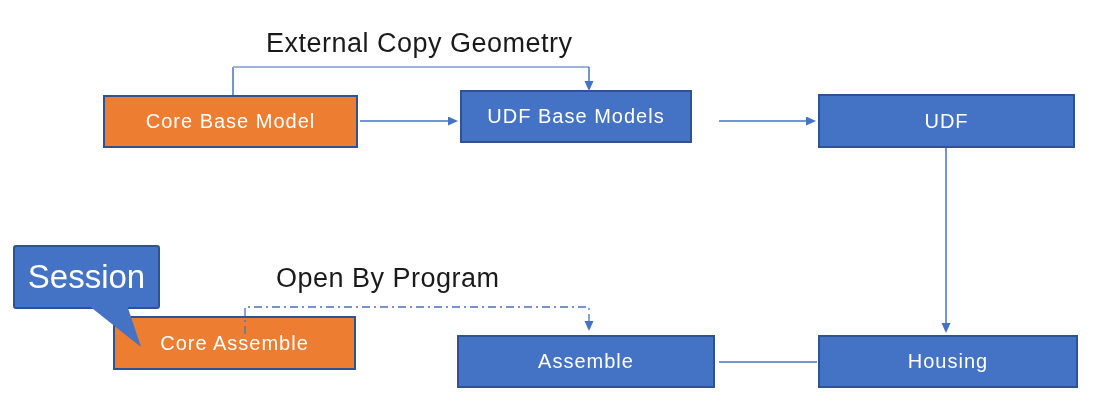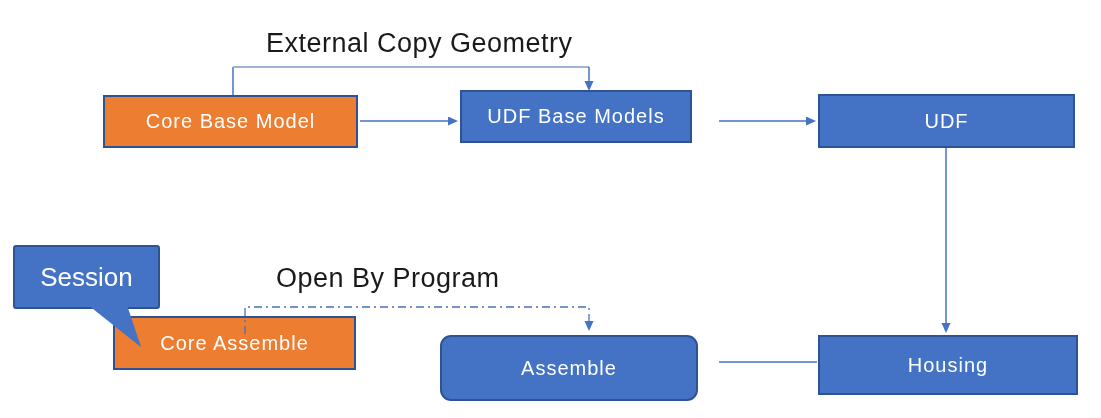--- a/index.html
+++ b/index.html
@@ -28,22 +28,22 @@
     letter-spacing: 1px;
     white-space: nowrap;
   }
   .node.orange { background: var(--orange-fill, #ED7D31); }
   .node.blue   { background: var(--blue-fill, #4472C4); }
 
   .node.core-base-model { left: 103px; top: 95px;  width: 255px; height: 53px; }
   .node.udf-base-models { left: 460px; top: 90px;  width: 232px; height: 53px; }
   .node.udf             { left: 818px; top: 94px;  width: 257px; height: 54px; }
   .node.core-assemble   { left: 113px; top: 316px; width: 243px; height: 54px; }
-  .node.assemble        { left: 440px; top: 335px; width: 258px; height: 66px; border-radius: 11px; }
-  .node.housing         { left: 818px; top: 335px; width: 260px; height: 60px; }
+  .node.assemble        { left: 457px; top: 335px; width: 258px; height: 53px; }
+  .node.housing         { left: 818px; top: 335px; width: 260px; height: 53px; }
 
   .float-label {
     position: absolute;
     color: var(--text-black, #1a1a1a);
     font-size: 27px;
     letter-spacing: 0.5px;
     white-space: nowrap;
   }
   .label-external { left: 251px; top: 28px; margin-left: 15px; }
   .label-openby   { left: 276px; top: 263px; }
@@ -53,21 +53,21 @@
     left: 13px; top: 245px;
     width: 147px; height: 64px;
     box-sizing: border-box;
     background: var(--blue-fill, #4472C4);
     border: 2px solid var(--border, #2E5395);
     border-radius: 3px;
     display: flex;
     align-items: center;
     justify-content: center;
     color: var(--text-white, #ffffff);
-    font-size: 26px;
+    font-size: 33px;
     z-index: 3;
   }
   .callout-tail {
     position: absolute;
     left: 80px; top: 303px;
     z-index: 4;
   }
   svg.connectors {
     position: absolute;
     left: 0; top: 0;

